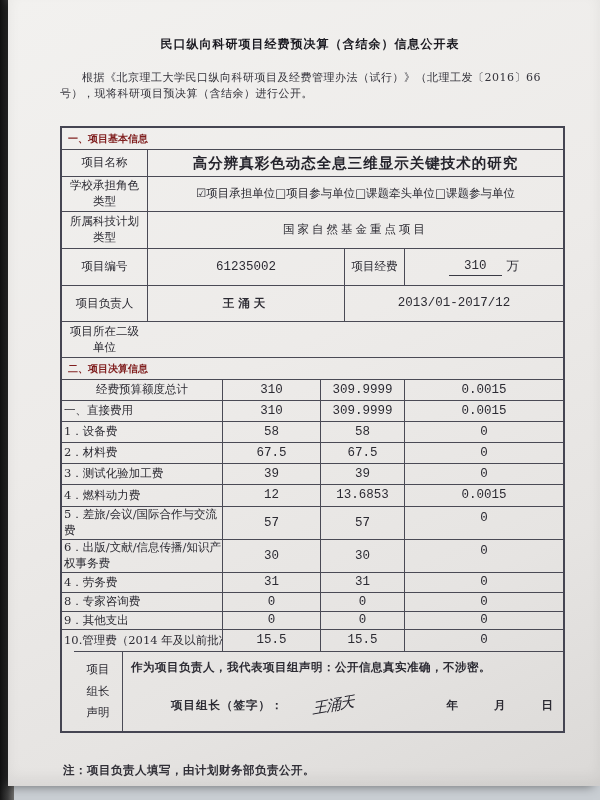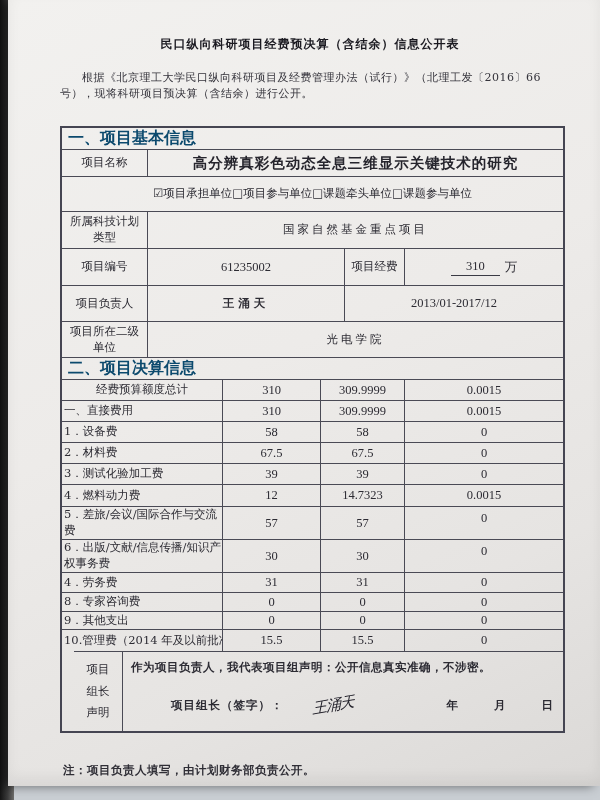--- a/index.html
+++ b/index.html
@@ -39,26 +39,26 @@
   .row:first-child{border-top:none;}
   .cell{
     box-sizing:border-box;border-left:1px solid #4a4a55;
     display:flex;align-items:center;justify-content:center;
     font-size:11.5px;text-align:center;overflow:hidden;line-height:1.35;
   }
   .cell:first-child{border-left:none;}
   .sec-hdr{
     height:21px;align-items:center;display:flex;
     font-family:"DejaVu Sans","Liberation Sans",sans-serif;
-    font-weight:bold;font-size:16px;padding-left:6px;color:#0c4a6e;
+    font-weight:bold;font-size:10px;padding-left:6px;color:#7f1d1d;
   }
   .lblcol{width:85px;flex:none;}
   .wrap6{display:inline-block;width:70px;text-align:center;}
   .big-val{font-weight:600;font-size:14.5px;letter-spacing:1px;color:#26252d;}
-  .num{font-family:Liberation Serif, serif;font-size:12.5px;}
+  .num{font-family:Liberation Mono, monospace;font-size:12.5px;}
   .sp3{letter-spacing:3px;}
   .sp4{letter-spacing:4px;}
   .ul-val{border-bottom:1px solid #3a3a44;padding:0 15px 1px 15px;}
   .unit{margin-left:5px;}
   
   .c1{width:160px;flex:none;}
   .c2{width:98px;flex:none;}
   .c3{width:84px;flex:none;}
   .c4{flex:1;}
   .left-label{justify-content:flex-start;text-align:center;padding-left:2px;white-space:nowrap;}
@@ -101,20 +101,23 @@
   <div class="row">
     <div class="sec-hdr" style="width:100%">一、项目基本信息</div>
   </div>
 
   <div class="row" style="height:27px">
     <div class="cell lblcol">项目名称</div>
     <div class="cell big-val" style="flex:1">高分辨真彩色动态全息三维显示关键技术的研究</div>
   </div>
 
   <div class="row" style="height:35px">
+    <div class="cell lblcol">
+      <span class="wrap6">学校承担角色类型</span>
+    </div>
     <div class="cell" style="flex:1">☑项目承担单位□项目参与单位□课题牵头单位□课题参与单位</div>
   </div>
 
   <div class="row" style="height:37px">
     <div class="cell lblcol">
       <span class="wrap6">所属科技计划类型</span>
     </div>
     <div class="cell sp3" style="flex:1">国家自然基金重点项目</div>
   </div>
 
@@ -131,21 +134,20 @@
   <div class="row" style="height:36px">
     <div class="cell lblcol">项目负责人</div>
     <div class="cell sp4" style="width:197px;flex:none;font-weight:600">王涌天</div>
     <div class="cell num" style="flex:1">2013/01-2017/12</div>
   </div>
 
   <div class="row" style="height:36px">
     <div class="cell lblcol">
       <span class="wrap6">项目所在二级单位</span>
     </div>
-    <div class="cell sp3" style="flex:1">光电学院</div>
   </div>
 
   <div class="row">
     <div class="sec-hdr" style="width:100%">二、项目决算信息</div>
   </div>
 
 
   <div class="row" style="height:21px">
     <div class="cell c1">经费预算额度总计</div>
     <div class="cell c2 num">310</div>
@@ -177,21 +179,21 @@
   <div class="row" style="height:21px">
     <div class="cell c1 left-label">3．测试化验加工费</div>
     <div class="cell c2 num">39</div>
     <div class="cell c3 num">39</div>
     <div class="cell c4 num">0</div>
   </div>
 
   <div class="row" style="height:22px">
     <div class="cell c1 left-label">4．燃料动力费</div>
     <div class="cell c2 num">12</div>
-    <div class="cell c3 num">14.7323</div>
+    <div class="cell c3 num">13.6853</div>
     <div class="cell c4 num">0.0015</div>
   </div>
 
   <div class="row" style="height:33px">
     <div class="cell c1 wrap-label">5．差旅/会议/国际合作与交流费</div>
     <div class="cell c2 num">57</div>
     <div class="cell c3 num">57</div>
     <div class="cell c4 num" style="align-items:flex-start;padding-top:3px">0</div>
   </div>
 

